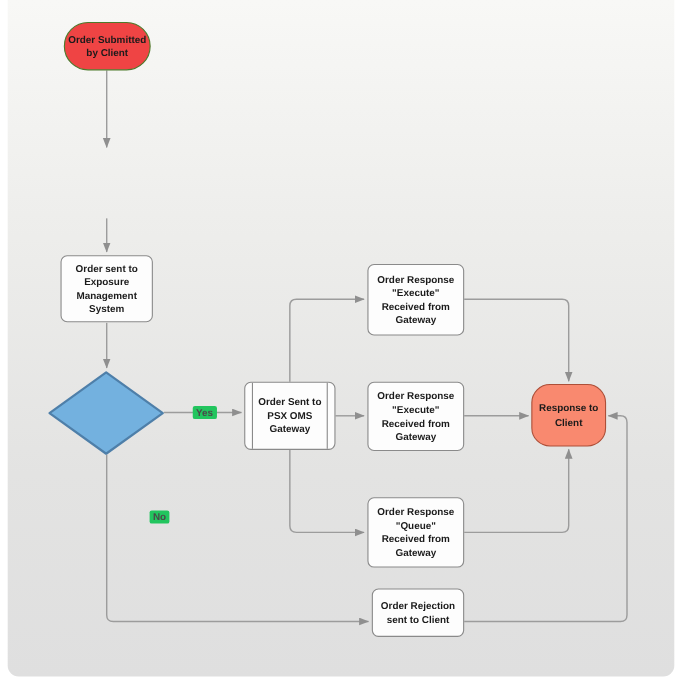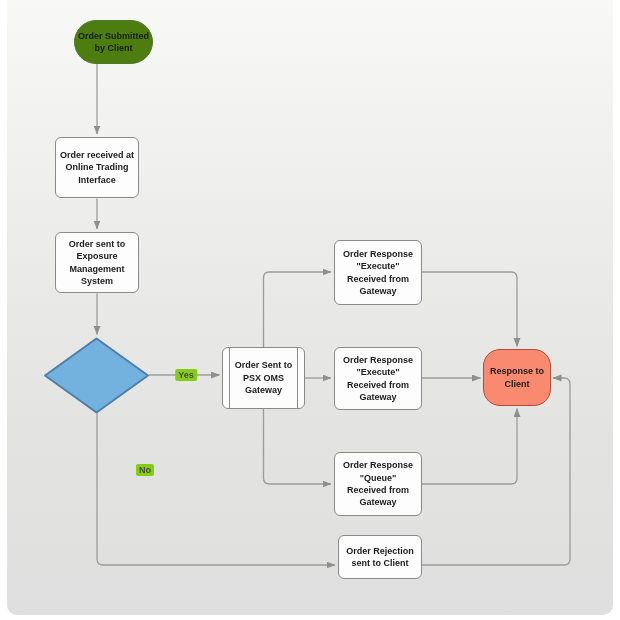--- a/index.html
+++ b/index.html
@@ -13,21 +13,21 @@
         text-align:center;font-weight:bold;font-size:9px;line-height:1.38;color:#1b1b1b;
         white-space:pre-line;background:#fdfdfd;border:1.5px solid #8a8a8a;border-radius:6px;padding:2px;}
   .terminator{border-radius:22px;}
   .predefined::before,.predefined::after{content:"";position:absolute;top:0;bottom:0;width:0;
         border-left:1.5px solid #8a8a8a;}
   .predefined::before{left:6px;}
   .predefined::after{right:6px;}
   .diamond-text{position:absolute;left:45px;top:338px;width:104px;height:76px;
         display:flex;align-items:center;justify-content:center;text-align:center;
         font-weight:bold;font-size:9px;line-height:1.4;color:#14222c;white-space:pre-line;}
-  .edge-label{position:absolute;transform:translate(-50%,-50%);background:#84cc16;
+  .edge-label{position:absolute;transform:translate(-50%,-50%);background:#22c55e;
         padding:1px 3px;font-weight:bold;font-size:9px;color:#4a4a4a;border-radius:2px;}
   
   #n-start{left:58px;top:20px;width:79px;height:44px;}
   #n-received{left:55px;top:137px;width:84px;height:61px;}
   #n-exposure{left:55px;top:232px;width:84px;height:61px;}
   #n-psx{left:222px;top:347px;width:83px;height:62px;}
   #n-exec1{left:334px;top:240px;width:88px;height:65px;}
   #n-exec2{left:334px;top:347px;width:88px;height:63px;}
   #n-queue{left:334px;top:452px;width:88px;height:64px;}
   #n-response{left:483px;top:349px;width:68px;height:57px;border-radius:17px;}
@@ -57,26 +57,23 @@
       <path d="M263.5,409 L263.5,478 Q263.5,484 269.5,484 L331,484" marker-end="url(#arrow)"></path>
       <path d="M422,272 L511,272 Q517,272 517,278 L517,346.5" marker-end="url(#arrow)"></path>
       <path d="M422,378 L480.5,378" marker-end="url(#arrow)"></path>
       <path d="M422,484 L511,484 Q517,484 517,478 L517,408.5" marker-end="url(#arrow)"></path>
       <path d="M97,413.5 L97,559 Q97,565 103,565 L335,565" marker-end="url(#arrow)"></path>
       <path d="M422,565 L564,565 Q570,565 570,559 L570,384 Q570,378 564,378 L553,378" marker-end="url(#arrow)"></path>
     </g>
     <path d="M96.5,338.5 L148,375.5 L96.5,412.5 L45,375.5 Z" stroke-width="2" stroke-linejoin="round" fill="#73b1df" stroke="#4e7fa9"></path>
   </svg>
 
-  <div id="n-start" class="node terminator" style="background: #4d7c0f; border-color: rgb(76, 122, 43); margin-left: 16px;">Order Submitted
+  <div id="n-start" class="node terminator" style="background: #ef4444; border-color: rgb(76, 122, 43);">Order Submitted
 by Client</div>
 
-  <div id="n-received" class="node">Order received at
-Online Trading
-Interface</div>
 
   <div id="n-exposure" class="node">Order sent to
 Exposure
 Management
 System</div>
 
 
   <div id="n-psx" class="node predefined">Order Sent to
 PSX OMS
 Gateway</div>

